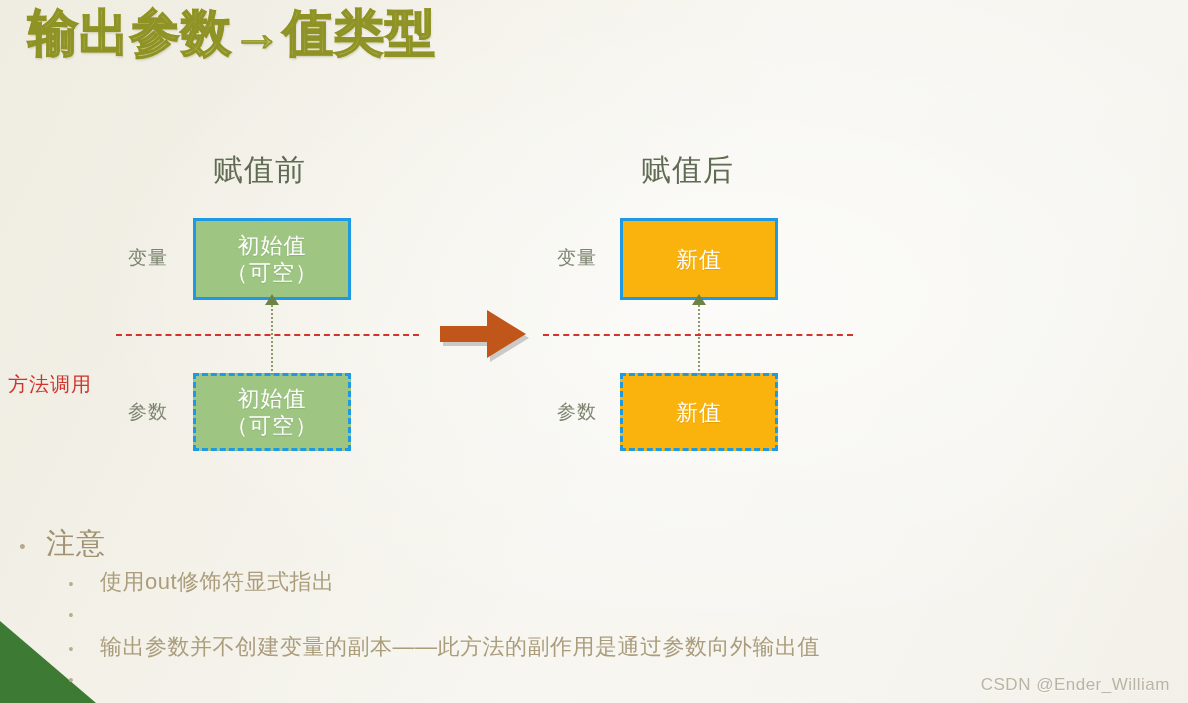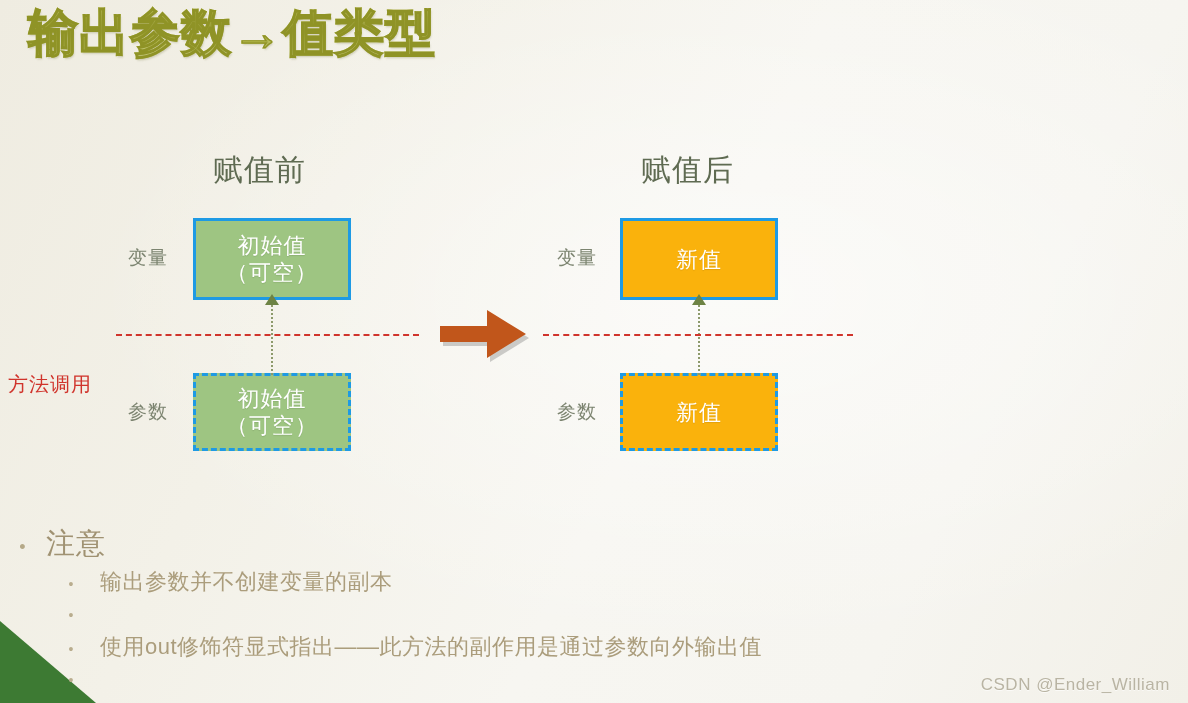--- a/index.html
+++ b/index.html
@@ -264,28 +264,28 @@
 
   <div class="notes">
 
     <div class="note-l1">
       <span class="bullet">•</span>
       <span class="note-text">注意</span>
     </div>
 
     <div class="note-l2">
       <span class="bullet">•</span>
-      <span class="note-text">输出参数并不创建变量的副本</span>
-    </div>
-    <div class="note-l2">
-      <span class="bullet">•</span>
-    </div>
-    <div class="note-l2">
-      <span class="bullet">•</span>
-      <span class="note-text">使用out修饰符显式指出——此方法的副作用是通过参数向外输出值</span>
+      <span class="note-text">使用out修饰符显式指出</span>
+    </div>
+    <div class="note-l2">
+      <span class="bullet">•</span>
+    </div>
+    <div class="note-l2">
+      <span class="bullet">•</span>
+      <span class="note-text">输出参数并不创建变量的副本——此方法的副作用是通过参数向外输出值</span>
     </div>
     <div class="note-l2">
       <span class="bullet">•</span>
     </div>
   </div>
 
   <svg class="corner-triangle" viewBox="0 0 120 110">
     <polygon points="0,28 0,110 96,110" fill="#3d7a33"></polygon>
   </svg>
 

